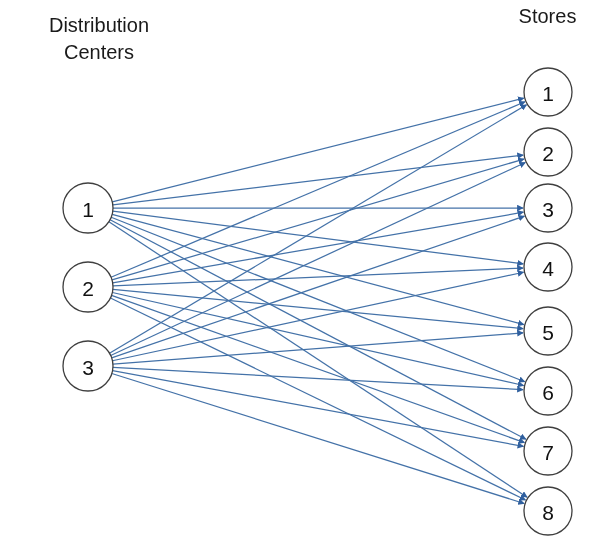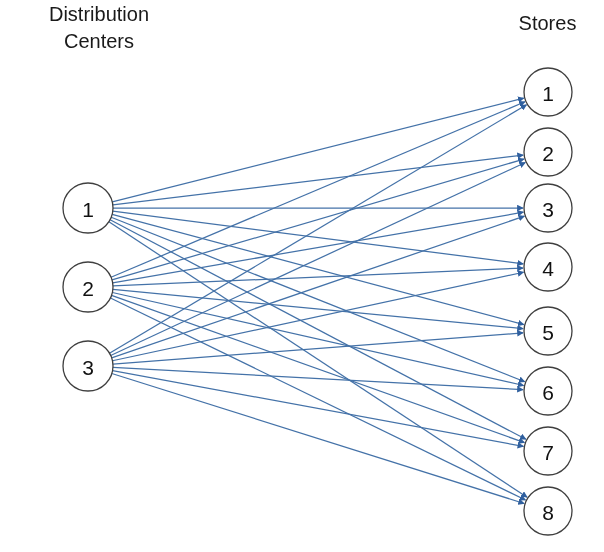--- a/index.html
+++ b/index.html
@@ -32,26 +32,26 @@
     font-size: 20px;
     font-weight: 400;
     color: #1a1a1a;
     line-height: 1.35;
     white-space: pre;
     text-align: center;
     user-select: none;
   }
   #dc-heading {
     left: 14px;
-    top: 1px;
+    top: 12px;
     width: 170px;
   }
   #stores-heading {
     left: 490px;
-    top: 10px;
+    top: 3px;
     width: 115px;
   }
   .node-circle {
     fill: #ffffff;
     stroke: #3f3f3f;
     stroke-width: 1.3;
   }
   .node-label {
     font-family: "Liberation Sans", sans-serif;
     font-size: 21px;

